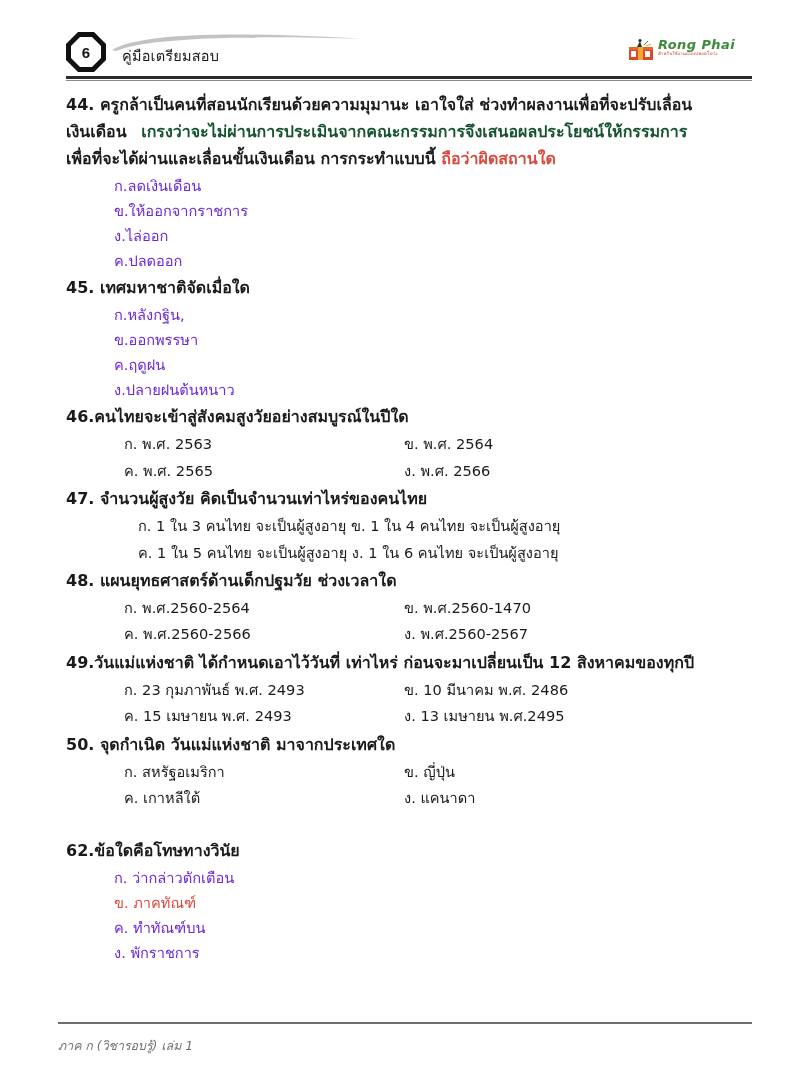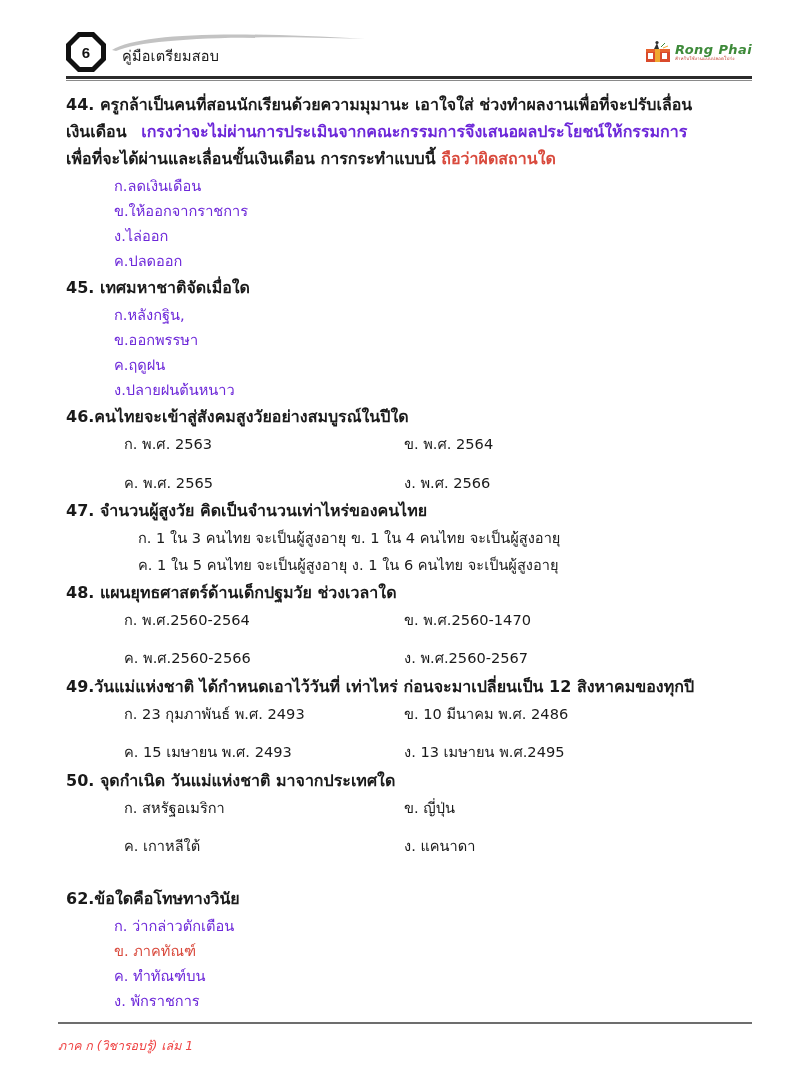--- a/index.html
+++ b/index.html
@@ -86,25 +86,25 @@
     left: 66px;
     top: 80px;
     width: 686px;
     height: 1px;
     background: #8a8a8a;
   }
 
   
   .logo {
     position: absolute;
-    right: 48px;
+    right: 65px;
     top: 38px;
     height: 28px;
     display: flex;
-    align-items: center;
+    align-items: flex-start;
     gap: 4px;
   }
   .logo-mark {
     position: relative;
     width: 26px;
     height: 24px;
     flex: none;
   }
   .logo-textwrap {
     display: flex;
@@ -155,21 +155,21 @@
     line-height: 1.72;
     padding-left: 48px;
     color: #6d28d9;
     white-space: nowrap;
   }
   
   .choices-grid {
     display: grid;
     grid-template-columns: 280px 1fr;
     padding-left: 58px;
-    row-gap: 12px;
+    row-gap: 0px;
   }
   .choices-grid .choice {
     font-size: 14.6px;
     line-height: 1.82;
     color: #1a1a1a;
     white-space: nowrap;
   }
   
   .choices-inline .choice-row {
     font-size: 14.6px;
@@ -190,21 +190,21 @@
     width: 694px;
     height: 2px;
     background: #6d6d6d;
   }
   .footer-text {
     position: absolute;
     left: 58px;
     top: 1036px;
     font-size: 12.4px;
     font-style: italic;
-    color: #ef4444;
+    color: #737373;
     white-space: nowrap;
   }
 </style>
 </head>
 <body>
 
 <div class="page">
 
   <div class="header">
 
@@ -236,21 +236,21 @@
       <div class="logo-textwrap">
         <div class="logo-name">Rong Phai</div>
         <div class="logo-tagline">สำหรับใช้งานแบบปลอดโปร่ง</div>
       </div>
     </div>
   </div>
 
   <div class="content" id="content-root">
       <div class="question-block">
         <div class="q-stem"><span>44. ครูกล้าเป็นคนที่สอนนักเรียนด้วยความมุมานะ เอาใจใส่ ช่วงทำผลงานเพื่อที่จะปรับเลื่อน</span></div>
-        <div class="q-stem"><span>เงินเดือน </span><span style="color: #6d28d9; padding-left: 9px;">เกรงว่าจะไม่ผ่านการประเมินจากคณะกรรมการจึงเสนอผลประโยชน์ให้กรรมการ</span></div>
+        <div class="q-stem"><span>เงินเดือน </span><span style="color: #14532d; padding-left: 9px;">เกรงว่าจะไม่ผ่านการประเมินจากคณะกรรมการจึงเสนอผลประโยชน์ให้กรรมการ</span></div>
         <div class="q-stem"><span>เพื่อที่จะได้ผ่านและเลื่อนขั้นเงินเดือน การกระทำแบบนี้ </span><span style="color: rgb(217, 74, 61);">ถือว่าผิดสถานใด</span></div>
         <div class="choices choices-stack">
           <div class="choice">ก.ลดเงินเดือน</div>
           <div class="choice">ข.ให้ออกจากราชการ</div>
           <div class="choice">ง.ไล่ออก</div>
           <div class="choice">ค.ปลดออก</div>
         </div>
       </div>
       <div class="question-block">
         <div class="q-stem"><span>45. เทศมหาชาติจัดเมื่อใด</span></div>

